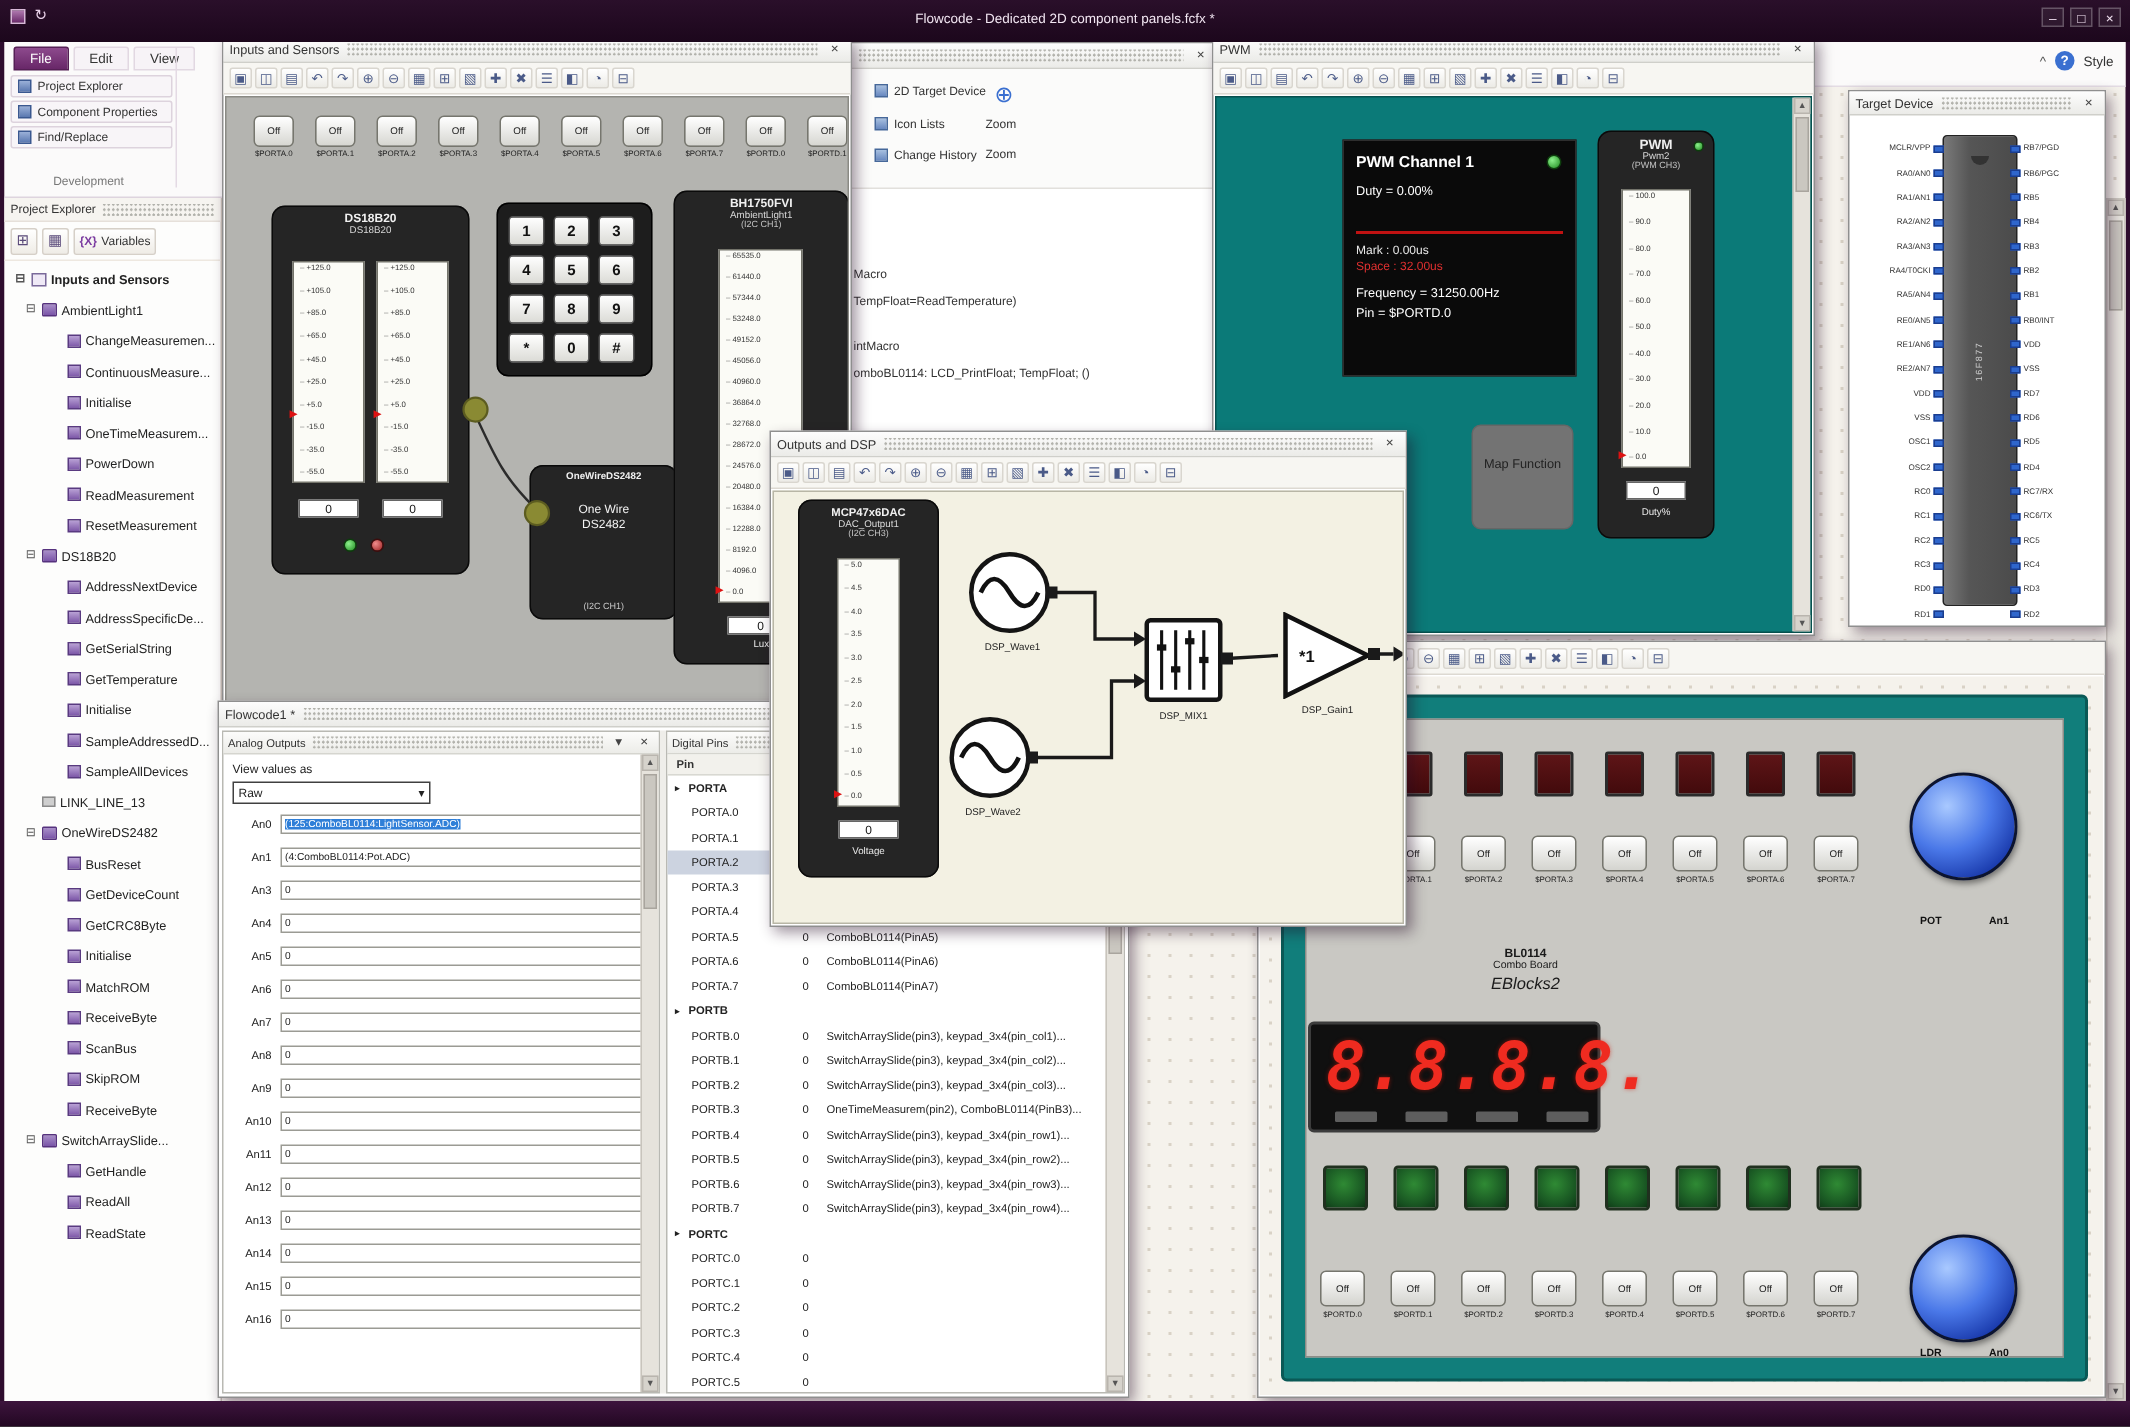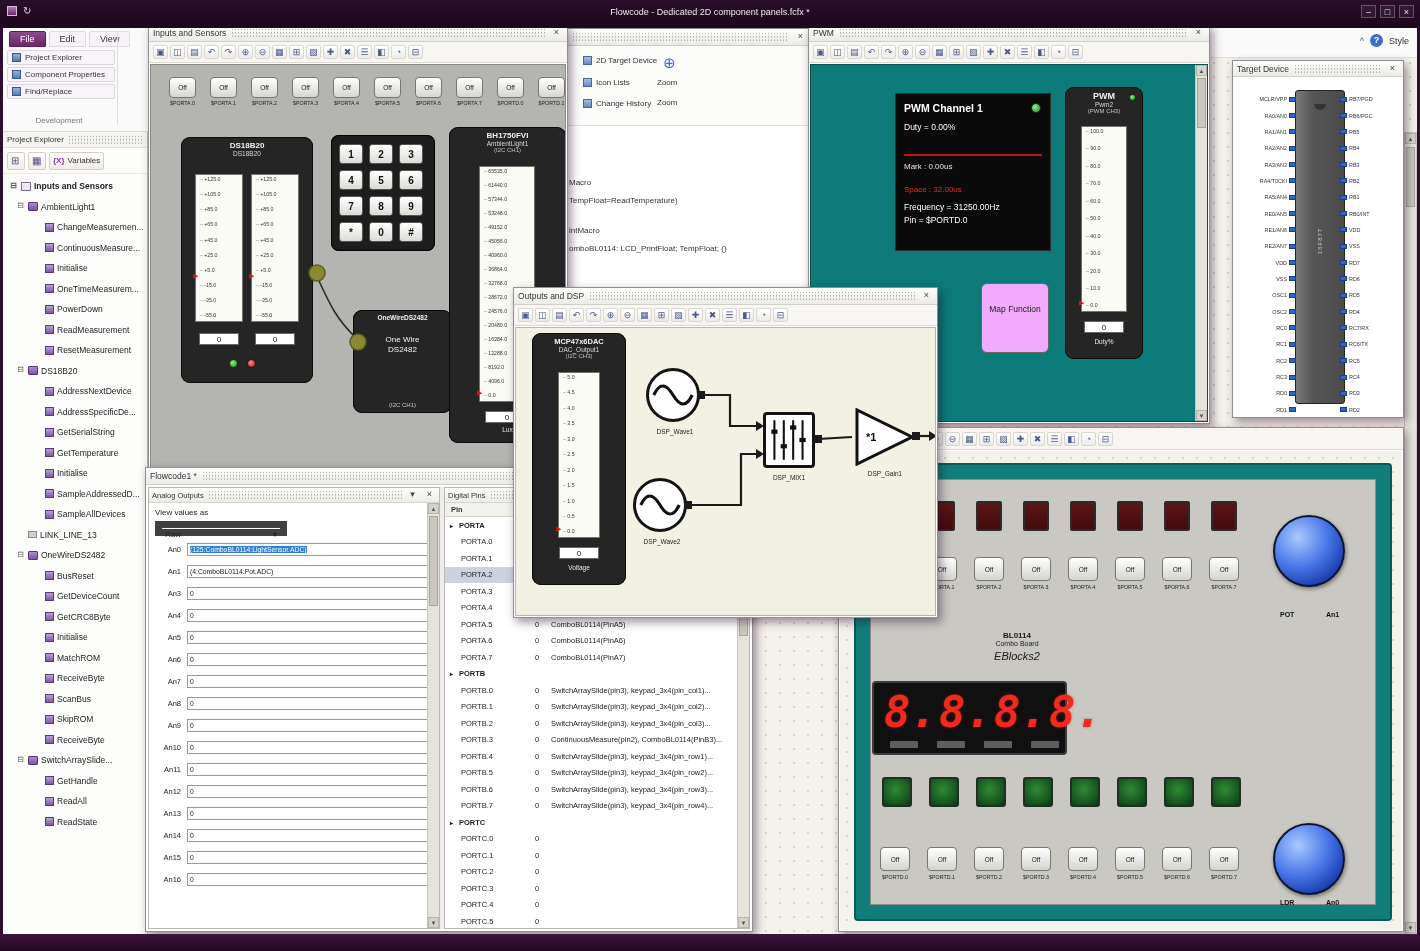--- a/index.html
+++ b/index.html
@@ -113,44 +113,44 @@
 .temp-canvas{position:relative;height:calc(100% - 97px);background:#fff}
 .codeln{position:absolute;font-size:8px;color:#333;white-space:nowrap}
 
 
 .pwm-body{position:absolute;left:1px;right:1px;top:39px;bottom:1px;background:#0b7a78;border:1px solid #06504e;overflow:hidden}
 .pwm-disp{position:absolute;left:84px;top:28px;width:156px;height:158px;background:#0a0a0a;border:1px solid #2e2e2e;color:#fff;padding:8px 8px;text-align:left}
 .pd-head{font-size:10.5px;font-weight:bold}
 .pd-duty{font-size:8.5px;margin-top:8px}
 .pd-line{border-top:2px solid #c01212;margin-top:22px}
 .pd-mark{font-size:8px;color:#e8e8e8;margin-top:6px}
-.pd-space{font-size:8px;color:#e03030;margin-top:14px}
+.pd-space{font-size:8px;color:#e03030;margin-top:2px}
 .pd-freq{font-size:8.5px;margin-top:8px}
 .pd-pin{font-size:8.5px;margin-top:3px}
 .pd-led{position:absolute;right:9px;top:9px;width:10px;height:10px}
-.mapblk{position:absolute;left:170px;top:218px;width:68px;height:70px;background:#f0abfc;border:1px solid #666;border-radius:6px;font-size:8.5px;color:#222;text-align:center;padding-top:20px;line-height:11px}
+.mapblk{position:absolute;left:170px;top:218px;width:68px;height:70px;background:#737373;border:1px solid #666;border-radius:6px;font-size:8.5px;color:#222;text-align:center;padding-top:20px;line-height:11px}
 
 
 .tgt-body{position:absolute;left:1px;right:1px;top:17px;bottom:1px;background:#fff;overflow:hidden}
 .chipbody{position:absolute;left:61px;top:12px;width:50px;bottom:12px;background:linear-gradient(90deg,#7a7a7a,#565656 35%,#4b4b4b);border:1px solid #222;border-radius:3px}
 .chipnotch{position:absolute;left:50%;top:13px;transform:translateX(-50%);width:12px;height:6px;border-radius:0 0 12px 12px;background:#333}
 .chiplab{position:absolute;left:61px;top:160px;width:50px;text-align:center;color:#cfcfcf;font-size:6px;letter-spacing:1px;transform:rotate(-90deg)}
 .pinrows{position:absolute;left:3px;right:3px;top:13px}
 .prow{display:flex;align-items:center;height:16.35px;font-size:5.4px;color:#333}
 .plab-l{flex:1;text-align:right;padding-right:2px;white-space:nowrap;overflow:hidden}
 .pin-sq{width:7px;height:5px;background:#2f66cc;border:1px solid #1a3d8f;flex:0 0 auto}
 .pgap{width:44px;flex:0 0 auto}
 .plab-r{flex:1;padding-left:2px;white-space:nowrap;overflow:hidden}
 
 
 .fc-body{position:absolute;left:2px;right:2px;top:19px;bottom:2px;background:#efeeea}
 .subpan{position:absolute;top:0;bottom:0;background:#fff;border:1px solid #b9b9b3}
 .substb{height:15px;display:flex;align-items:center;gap:4px;padding:0 3px;background:linear-gradient(#fcfcfb,#ecece8);border-bottom:1px solid #d5d5cf;font-size:7.5px;color:#333;white-space:nowrap}
 .an-head{padding:5px 6px 0;font-size:8px;color:#222}
-.an-sel{margin:4px 6px 2px;width:132px;height:15px;border:7px solid #404040;background:#fff;font-size:8px;line-height:13px;padding:0 3px;color:#222;display:flex;justify-content:space-between}
+.an-sel{margin:4px 6px 2px;width:132px;height:15px;border:1px solid #404040;background:#fff;font-size:8px;line-height:13px;padding:0 3px;color:#222;display:flex;justify-content:space-between}
 .arow{display:flex;align-items:center;height:22px;gap:6px;padding:0 6px}
 .arow .ch{width:26px;text-align:right;font-size:7.5px;color:#222;flex:0 0 auto}
 .arow .fld{flex:1;height:13px;border:1px solid #9b9b94;background:#fff;font-size:6.8px;line-height:11px;padding:0 2px;color:#222;overflow:hidden;white-space:nowrap}
 .arow.hl-true .fld span{background:#2f7fd8;color:#fff}
 .dg-colhead{height:14px;background:#f2f1ec;border-bottom:1px solid #d8d8d2;font-size:7.5px;font-weight:bold;color:#333;padding:2px 6px}
 .drow{display:flex;align-items:center;height:16.5px;font-size:7.5px;color:#222;padding:0 5px;white-space:nowrap;overflow:hidden}
 .drow.hl-true{background:#ccd3e0}
 .garr{display:none;width:9px;font-size:6px;color:#222}
 .drow.group-true .garr{display:inline-block}
 .drow.group-true{font-weight:bold}
@@ -1133,21 +1133,21 @@
 
               <span class="dlab">PORTB.2</span>
               <span class="dval">0</span>
               <span class="dsrc">SwitchArraySlide(pin3), keypad_3x4(pin_col3)...</span>
             </div>
 
             <div class="drow">
 
               <span class="dlab">PORTB.3</span>
               <span class="dval">0</span>
-              <span class="dsrc">ContinuousMeasure(pin2), ComboBL0114(PinB3)...</span>
+              <span class="dsrc">OneTimeMeasurem(pin2), ComboBL0114(PinB3)...</span>
             </div>
 
             <div class="drow">
 
               <span class="dlab">PORTB.4</span>
               <span class="dval">0</span>
               <span class="dsrc">SwitchArraySlide(pin3), keypad_3x4(pin_row1)...</span>
             </div>
 
             <div class="drow">

